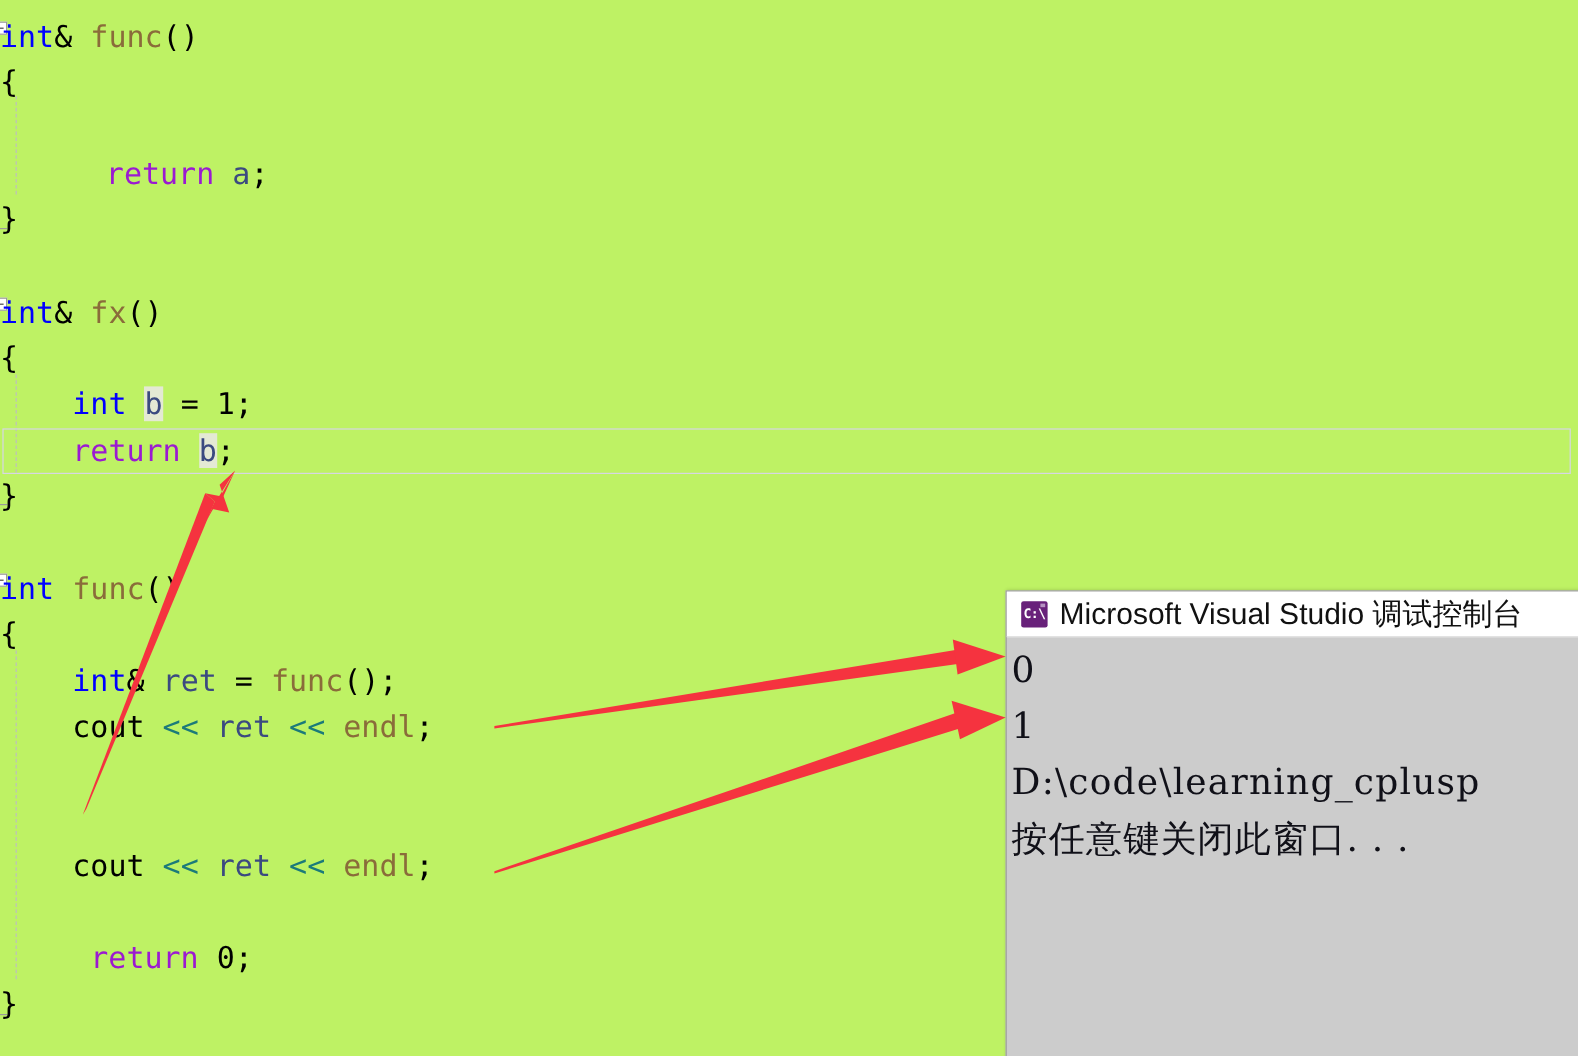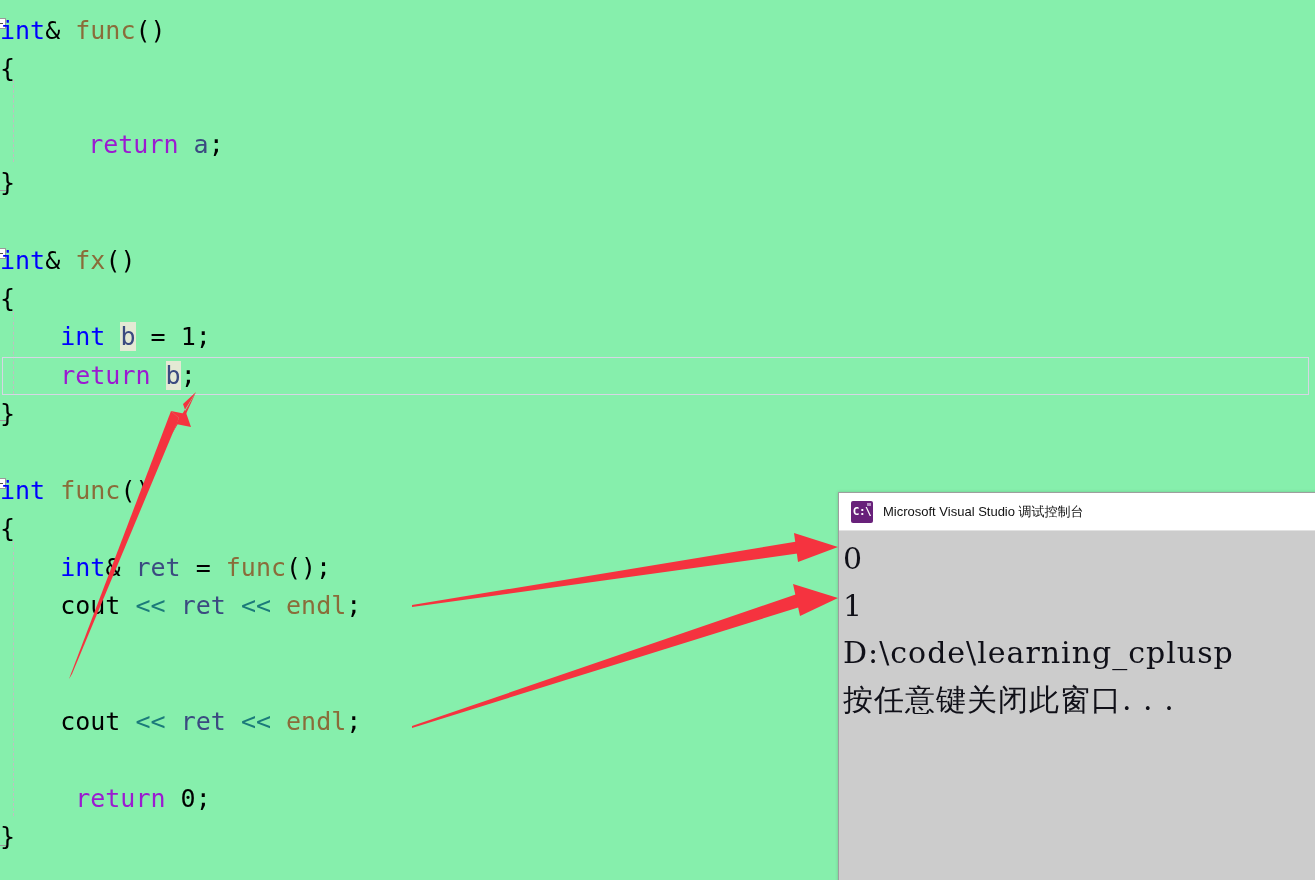--- a/index.html
+++ b/index.html
@@ -13,21 +13,21 @@
     position: relative;
     overflow: hidden;
     font-family: "DejaVu Sans Mono", monospace;
   }
 
   
   #editor {
     position: absolute;
     left: 0; top: 0;
     width: 1315px; height: 880px;
-    background: #86efac;
+    background: #bef264;
   }
 
   .code-line {
     position: absolute;
     left: 0;
     height: 38px;
     line-height: 38px;
     white-space: pre;
     font-family: "DejaVu Sans Mono", monospace;
     font-size: 25px;
@@ -130,21 +130,21 @@
   }
   #console-icon::after {
     content: "";
     position: absolute;
     right: 2px; top: 2px;
     width: 4px; height: 3px;
     background: #b692c2;
   }
   #console-title-text {
     font-family: "Liberation Sans", sans-serif;
-    font-size: 13px;
+    font-size: 25px;
     color: #111111;
     white-space: nowrap;
   }
   #console-body {
     position: relative;
     height: 352px;
     padding: 4px 0 0 4px;
     box-sizing: border-box;
     overflow: hidden;
   }

